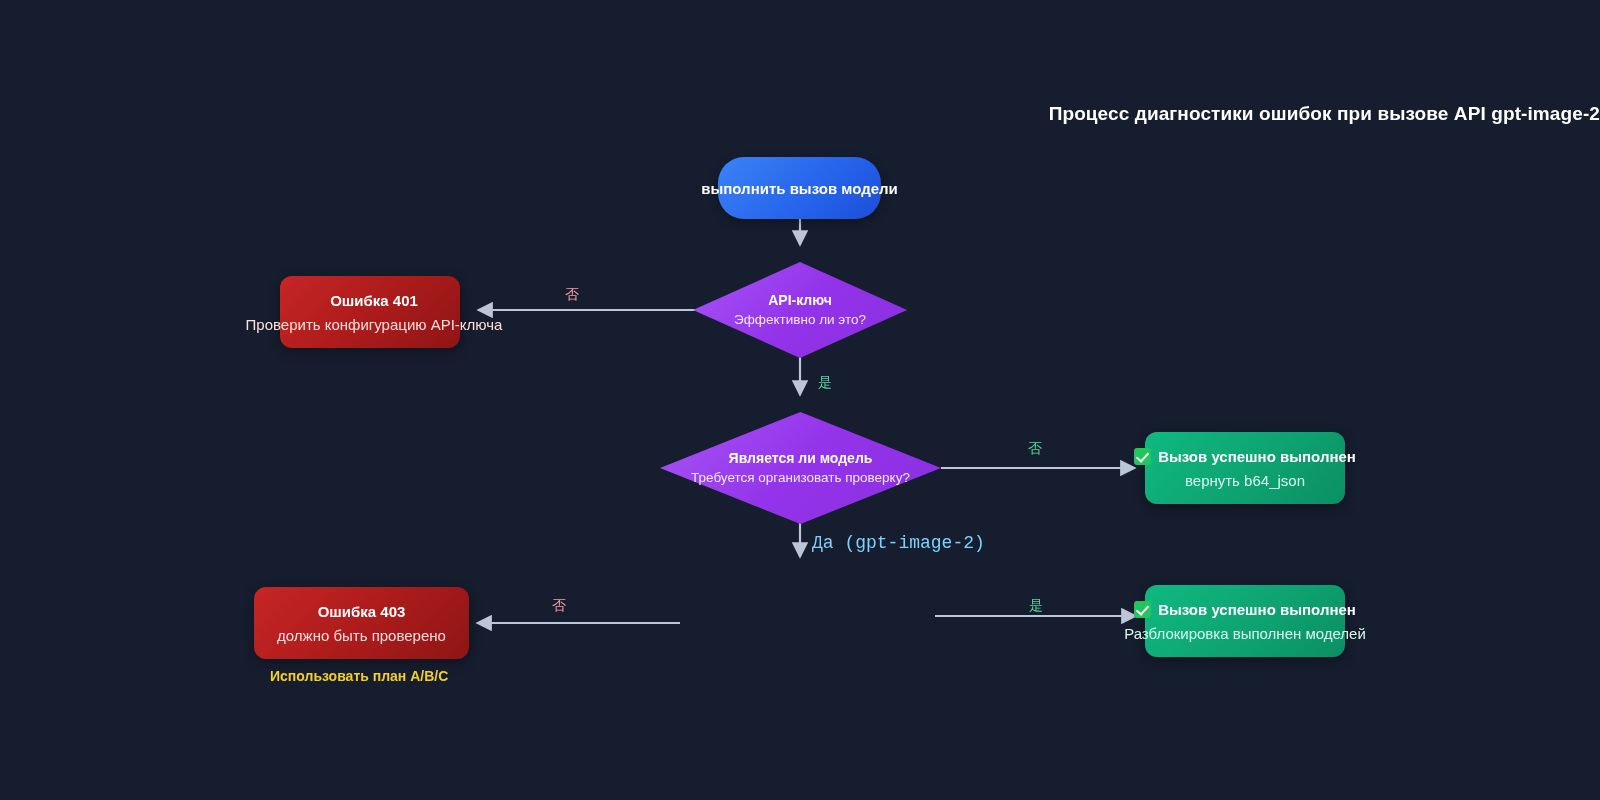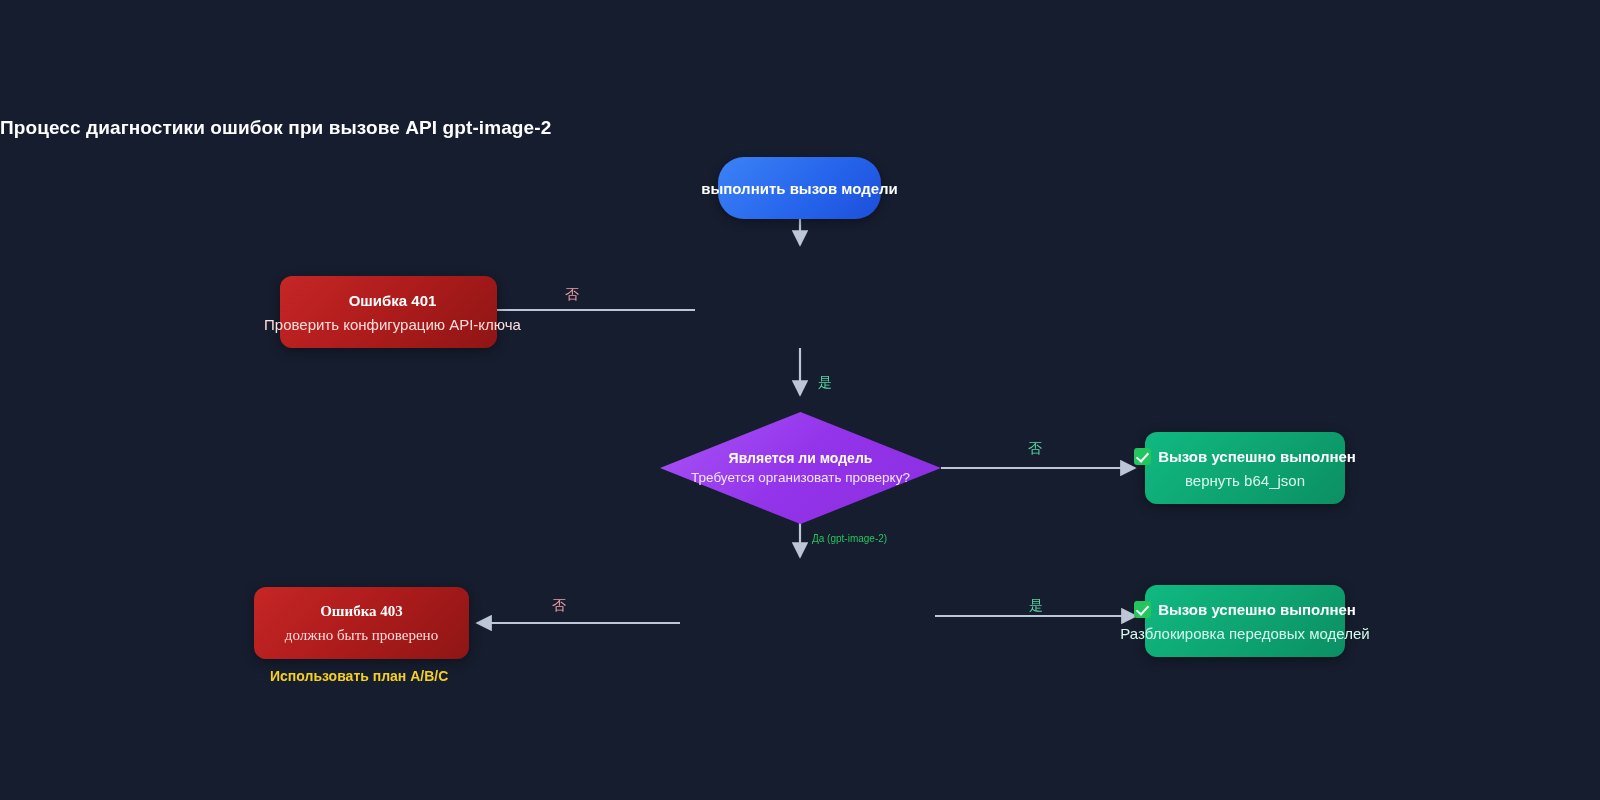--- a/index.html
+++ b/index.html
@@ -30,23 +30,23 @@
     left: 0; top: 0;
     width: 1600px;
     height: 800px;
     pointer-events: none;
   }
 
   
   .diagram-title {
     position: absolute;
     left: 0;
-    top: 117px;
-    width: 1600px;
-    text-align: left;
+    top: 103px;
+    width: 1600px;
+    text-align: right;
     font-size: 19px;
     font-weight: bold;
     color: #ffffff;
     letter-spacing: .1px;
     white-space: nowrap;
   }
 
   
   .node {
     position: absolute;
@@ -159,21 +159,21 @@
   
   .edge-label {
     position: absolute;
     font-size: 14px;
     font-weight: normal;
     white-space: nowrap;
   }
   .edge-label.no-pink  { color: #f2a0a8; }
   .edge-label.yes-green{ color: #57d9a3; }
   .edge-label.no-green { color: #57d9a3; }
-  .edge-label.amber    { color: #22c55e; font-size: 10px; }
+  .edge-label.amber    { color: #7dd3fc; font-size: 18px; font-family: Liberation Mono, monospace; }
 
   
   .annotation {
     position: absolute;
     font-size: 14px;
     font-weight: bold;
     color: #f5d020;
     white-space: nowrap;
   }
 </style>
@@ -217,22 +217,29 @@
       <line x1="935" y1="616" x2="1136" y2="616" stroke="#bcc6d6" stroke-width="2.2" marker-end="url(#arrowhead)"></line>
     </g>
   </svg>
 
   <div class="diagram-title">Процесс диагностики ошибок при вызове API gpt-image-2</div>
 
   <div class="node pill" style="left:718px; top:157px; width:163px; height:62px;justify-content:center;">
     <span class="lbl">выполнить вызов модели</span>
   </div>
 
-
-  <div class="node box error" style="left:280px; top:276px; width:217px; height:72px;padding-left:8px;">
+  <div class="diamond-wrap" style="left:693px; top:262px; width:214px; height:96px;">
+    <div class="diamond-shape"></div>
+    <div class="diamond-text">
+      <span class="t1">API-ключ</span>
+      <span class="t2">Эффективно ли это?</span>
+    </div>
+  </div>
+
+  <div class="node box error" style="left:280px; top:276px; width:180px; height:72px;padding-left:8px;">
     <span class="t1">Ошибка 401</span>
     <span class="t2">Проверить конфигурацию API-ключа</span>
   </div>
 
   <div class="diamond-wrap" style="left:660px; top:412px; width:281px; height:112px;">
     <div class="diamond-shape"></div>
     <div class="diamond-text">
       <span class="t1">Является ли модель</span>
       <span class="t2">Требуется организовать проверку?</span>
     </div>
@@ -240,31 +247,31 @@
 
   <div class="node box success" style="left:1145px; top:432px; width:200px; height:72px;">
     <span class="t1">
       <i class="check-emoji"></i>
       <span>Вызов успешно выполнен</span>
     </span>
     <span class="t2">вернуть b64_json</span>
   </div>
 
 
-  <div class="node box error" style="left:254px; top:587px; width:215px; height:72px;font-family:Liberation Serif, serif;">
+  <div class="node box error" style="left:254px; top:587px; width:215px; height:72px;">
     <span class="t1">Ошибка 403</span>
     <span class="t2">должно быть проверено</span>
   </div>
 
   <div class="node box success" style="left:1145px; top:585px; width:200px; height:72px;">
     <span class="t1">
       <i class="check-emoji"></i>
       <span>Вызов успешно выполнен</span>
     </span>
-    <span class="t2">Разблокировка передовых моделей</span>
+    <span class="t2">Разблокировка выполнен моделей</span>
   </div>
 
   <div class="edge-label no-pink" style="left:565px; top:286px;">否</div>
 
   <div class="edge-label yes-green" style="left:818px; top:374px;">是</div>
 
   <div class="edge-label no-green" style="left:1028px; top:440px;">否</div>
 
   <div class="edge-label amber" style="left:812px; top:533px;">Да (gpt-image-2)</div>
 

